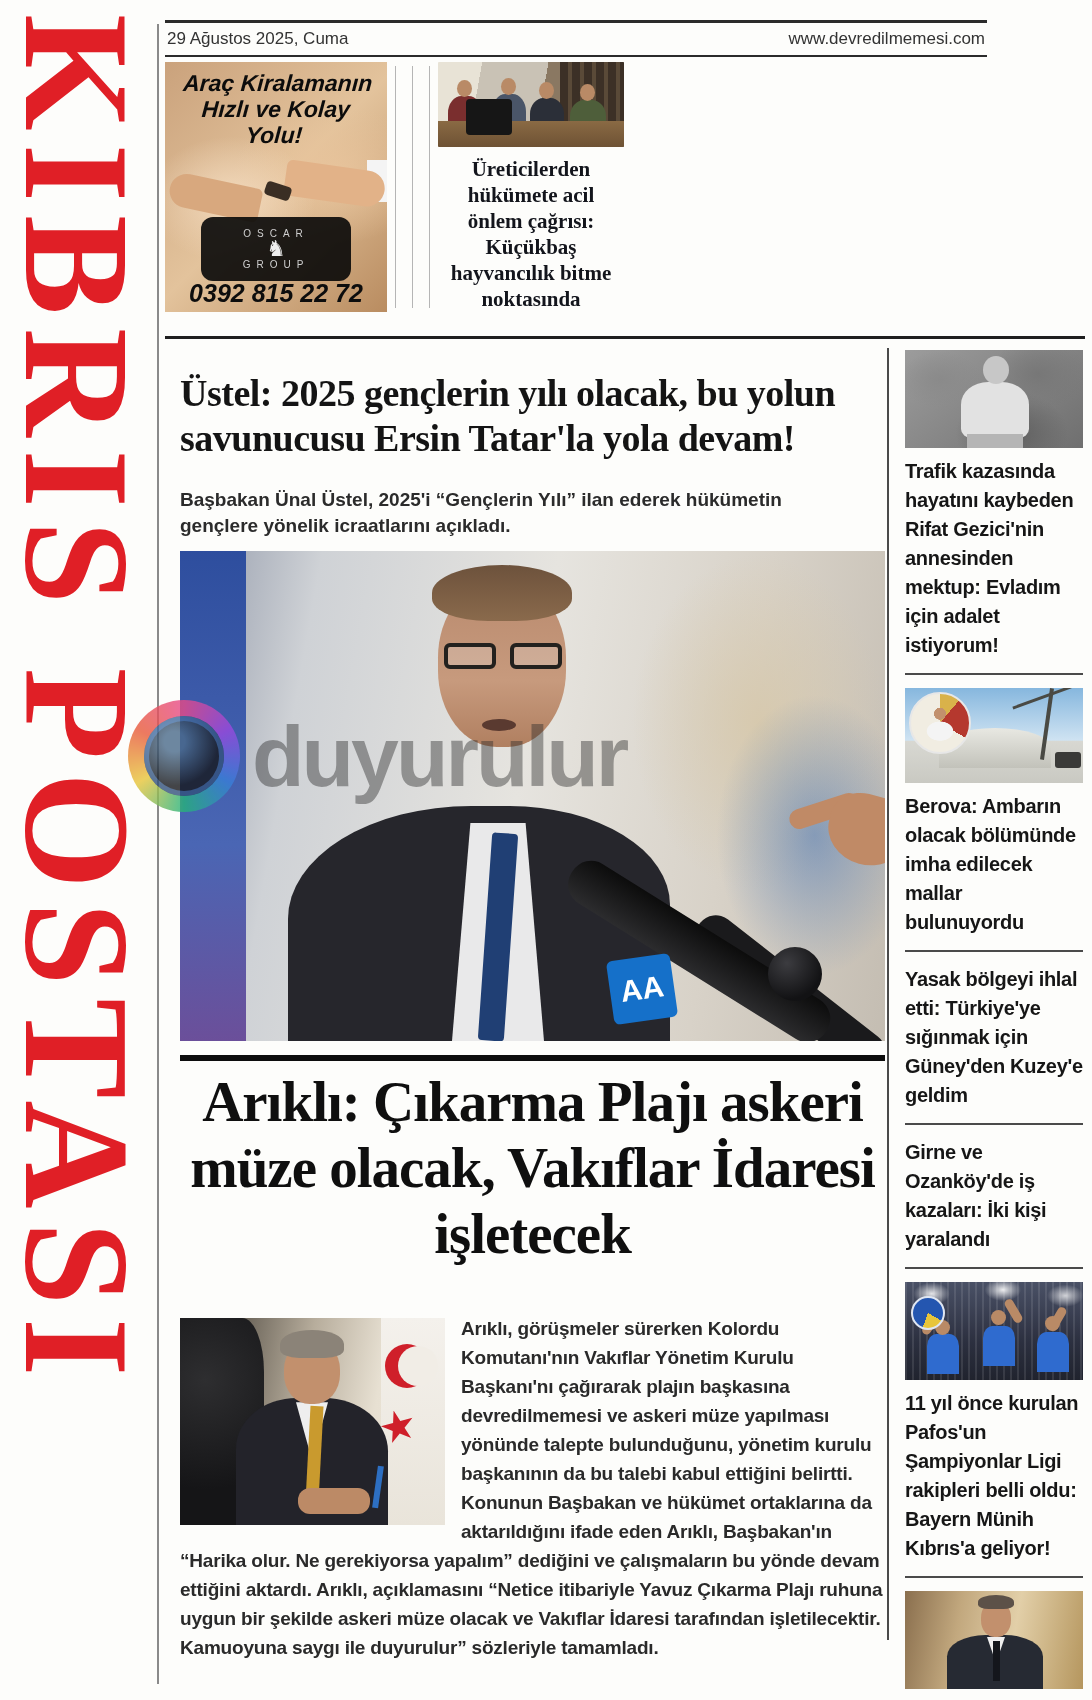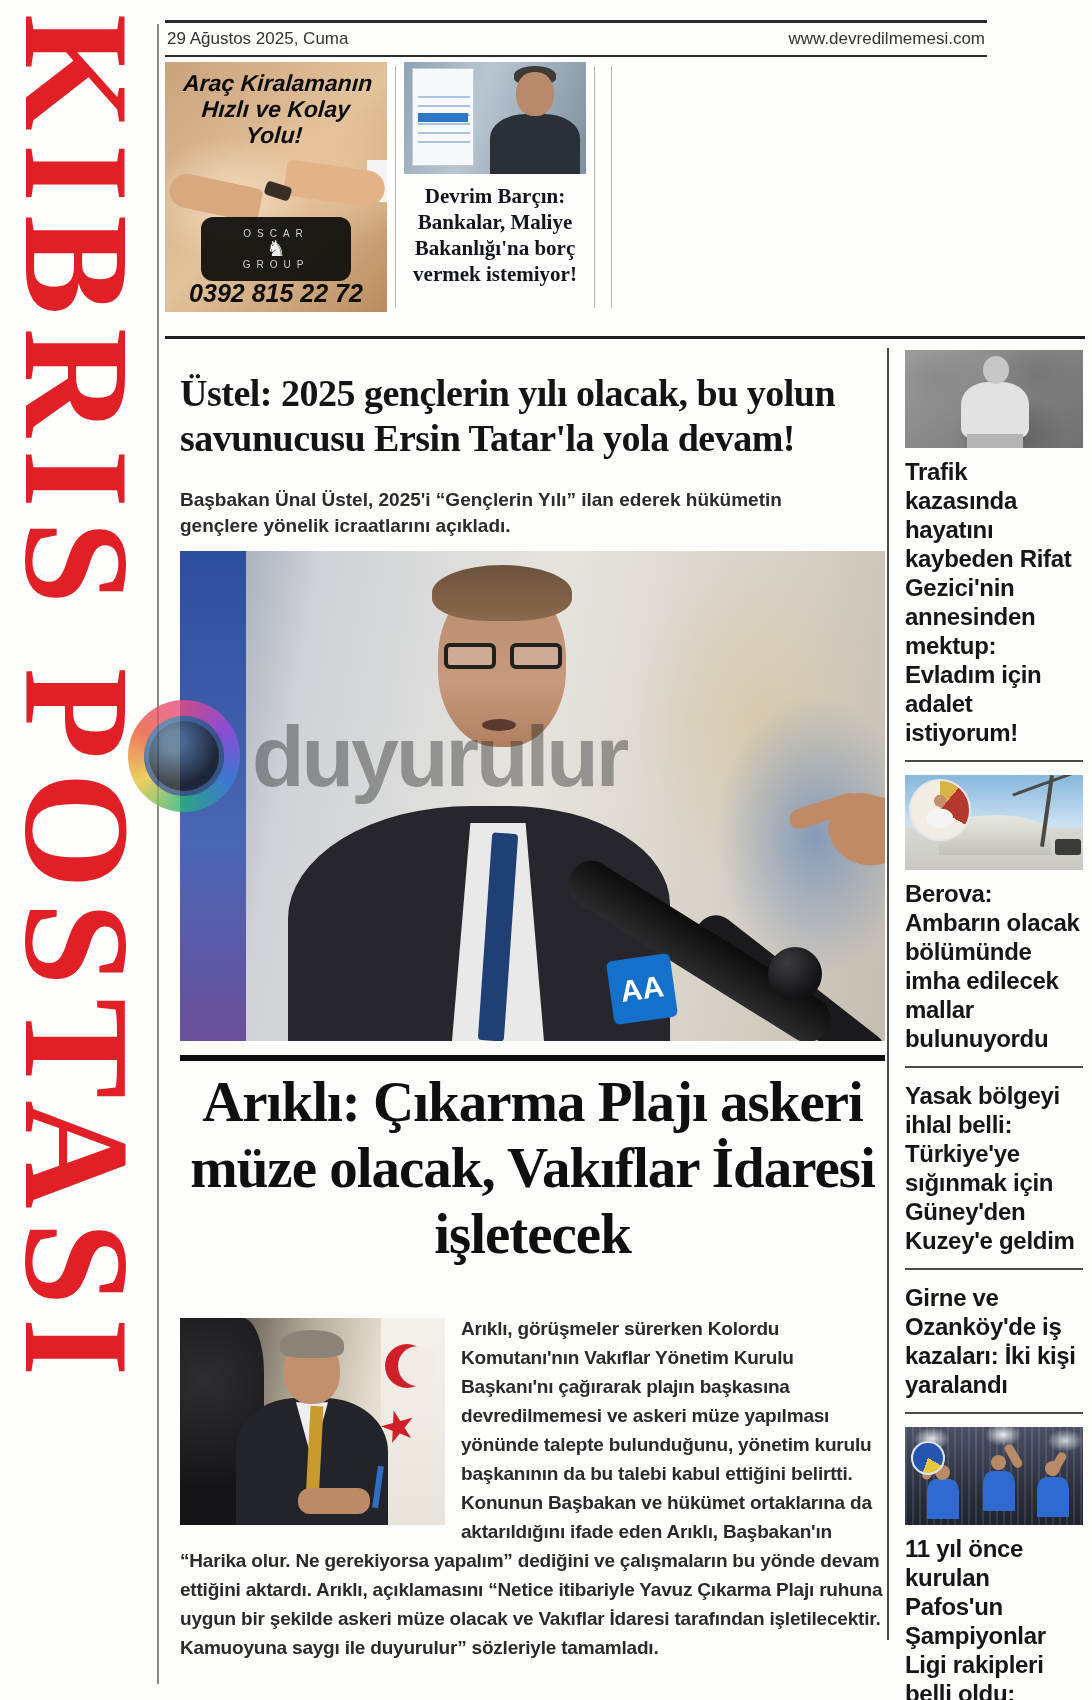--- a/index.html
+++ b/index.html
@@ -135,21 +135,21 @@
   .pi-tie { position:absolute; left:128px; top:88px; width:13px; height:96px; background:#c99a2e; transform:rotate(3deg); }
   .pi-hands { position:absolute; left:118px; top:170px; width:72px; height:26px; background:#bc8a66; border-radius:12px; }
   .pi-pen { position:absolute; right:64px; top:148px; width:6px; height:42px; background:#2d6fc2; transform:rotate(8deg); }
   .body-text { font-weight:700; font-size:19px; line-height:29px; letter-spacing:-0.2px; color:#2a2a2a; }
 
   
   .v-divider { position:absolute; left:887px; top:348px; width:2px; height:1292px; background:#4a4a4a; }
   .sidebar { position:absolute; left:905px; top:350px; width:178px; }
   .side-item + .side-item { border-top:2px solid #4a4a4a; margin-top:13px; padding-top:13px; }
   .side-img { position:relative; width:178px; overflow:hidden; margin-bottom:9px; }
-  .side-h { font-weight:700; font-size:24px; line-height:29px; letter-spacing:-0.3px; color:#161616; }
+  .side-h { font-weight:700; font-size:20px; line-height:29px; letter-spacing:-0.3px; color:#161616; }
 
   .si1 { height:98px; background:
       radial-gradient(60px 40px at 20% 30%, #8a8a8a, transparent 70%),
       radial-gradient(70px 50px at 75% 25%, #777, transparent 70%),
       radial-gradient(80px 60px at 60% 85%, #5e5e5e, transparent 70%),
       linear-gradient(140deg,#9c9c9c,#6f6f6f); }
   .si1-head { position:absolute; left:78px; top:6px; width:26px; height:28px; background:#c7c7c7; border-radius:50%; }
   .si1-body { position:absolute; left:56px; top:32px; width:68px; height:56px; background:#e2e2e2; border-radius:40% 40% 16% 16%; }
   .si1-legs { position:absolute; left:62px; top:84px; width:56px; height:14px; background:#b5b5b5; }
 
@@ -210,35 +210,42 @@
       <div class="ad-panel">
         <span class="ad-brand">OSCAR</span>
         <span class="ad-horse">♞</span>
         <span class="ad-brand">GROUP</span>
       </div>
       <div class="ad-phone">0392 815 22 72</div>
     </div>
 
     <div class="vdiv"></div>
 
-    <div class="nbox">
-      <div class="nbox-img ti2">
-        <div class="ti2-doc"></div>
-        <div class="ti2-body"></div>
-        <div class="ti2-hair"></div>
-        <div class="ti2-head"></div>
-      </div>
-      <div class="nbox-h">Devrim Barçın: Bankalar, Maliye Bakanlığı'na borç vermek istemiyor!</div>
-    </div>
 
     <div class="vdiv"></div>
 
 
     <div class="vdiv"></div>
 
+    <div class="nbox" style="width:186px;">
+      <div class="nbox-img ti4">
+        <div class="ti4-shelf"></div>
+        <div class="p" style="left:10px;top:34px;width:34px;height:42px;background:#7a2e2e;"></div>
+        <div class="h" style="left:19px;top:18px;"></div>
+        <div class="p" style="left:54px;top:32px;width:34px;height:44px;background:#4a5568;"></div>
+        <div class="h" style="left:63px;top:16px;"></div>
+        <div class="p" style="left:92px;top:36px;width:34px;height:40px;background:#2b2f38;"></div>
+        <div class="h" style="left:101px;top:20px;"></div>
+        <div class="p" style="left:132px;top:38px;width:36px;height:40px;background:#4e5e3a;"></div>
+        <div class="h" style="left:142px;top:22px;"></div>
+        <div class="ti4-desk"></div>
+        <div class="ti4-box"></div>
+      </div>
+      <div class="nbox-h">Üreticilerden hükümete acil önlem çağrısı: Küçükbaş hayvancılık bitme noktasında</div>
+    </div>
   </section>
 
   <div class="strip-rule"></div>
 
   <main class="main-col">
     <h1 class="h1">Üstel: 2025 gençlerin yılı olacak, bu yolun savunucusu Ersin Tatar'la yola devam!</h1>
     <div class="subhead">Başbakan Ünal Üstel, 2025'i “Gençlerin Yılı” ilan ederek hükümetin gençlere yönelik icraatlarını açıkladı.</div>
 
     <div class="photo-main">
       <div class="pm-bluepanel"></div>
@@ -301,21 +308,21 @@
         <div class="si2-dome"></div>
         <div class="si2-cv"></div>
         <div class="si2-ca"></div>
         <div class="si2-truck"></div>
         <div class="si2-badge"></div>
       </div>
       <div class="side-h">Berova: Ambarın olacak bölümünde imha edilecek mallar bulunuyordu</div>
     </div>
 
     <div class="side-item">
-      <div class="side-h">Yasak bölgeyi ihlal belli: Türkiye'ye sığınmak için Güney'den Kuzey'e geldim</div>
+      <div class="side-h">Yasak bölgeyi ihlal etti: Türkiye'ye sığınmak için Güney'den Kuzey'e geldim</div>
     </div>
 
     <div class="side-item">
       <div class="side-h">Girne ve Ozanköy'de iş kazaları: İki kişi yaralandı</div>
     </div>
 
     <div class="side-item">
       <div class="side-img si5">
         <div class="pa" style="left:22px;top:28px;transform:rotate(35deg);"></div>
         <div class="pt" style="left:22px;top:52px;"></div>

